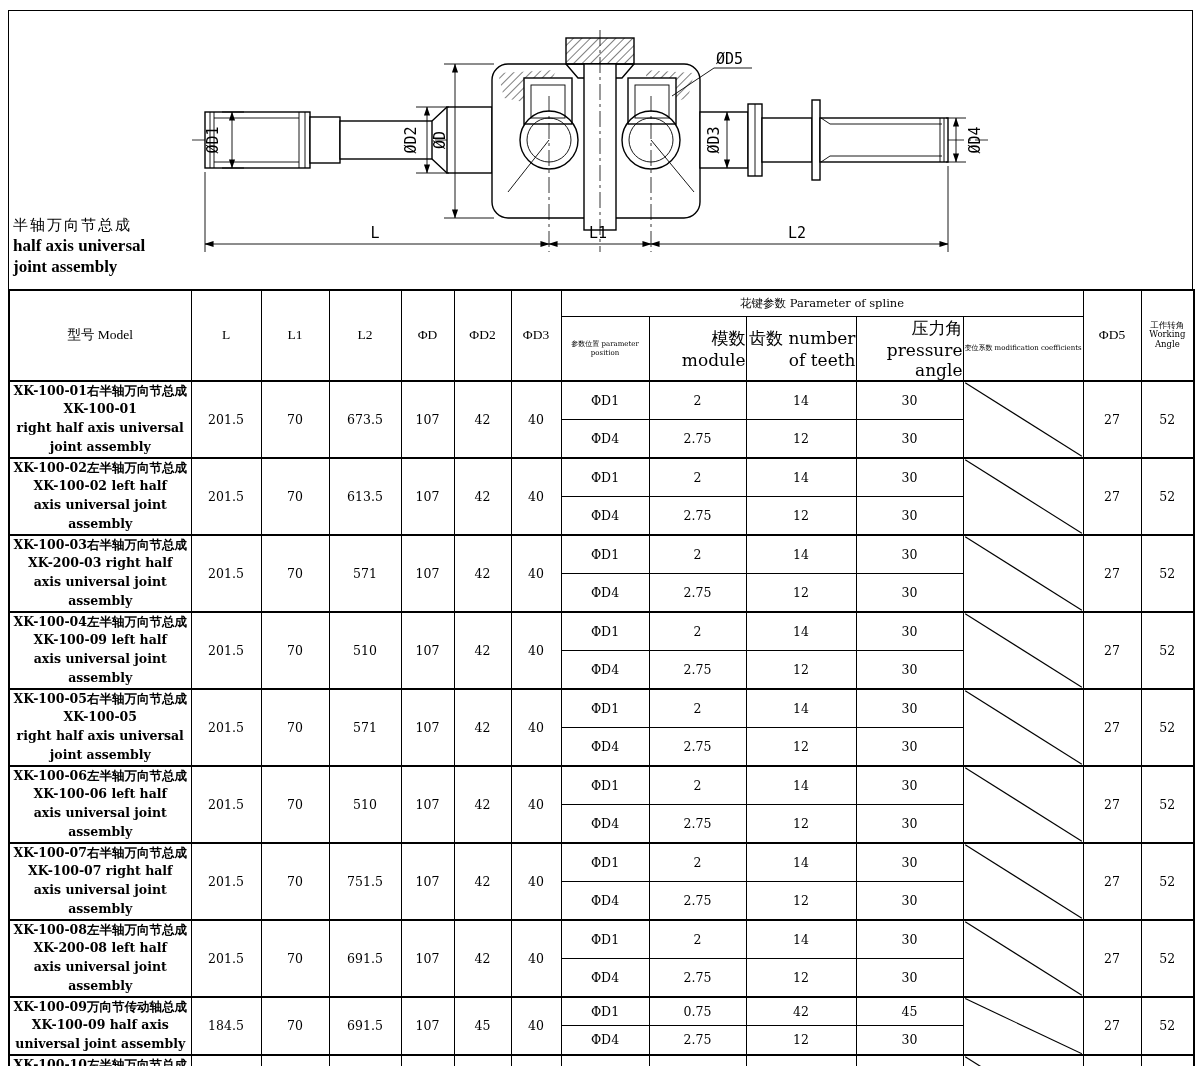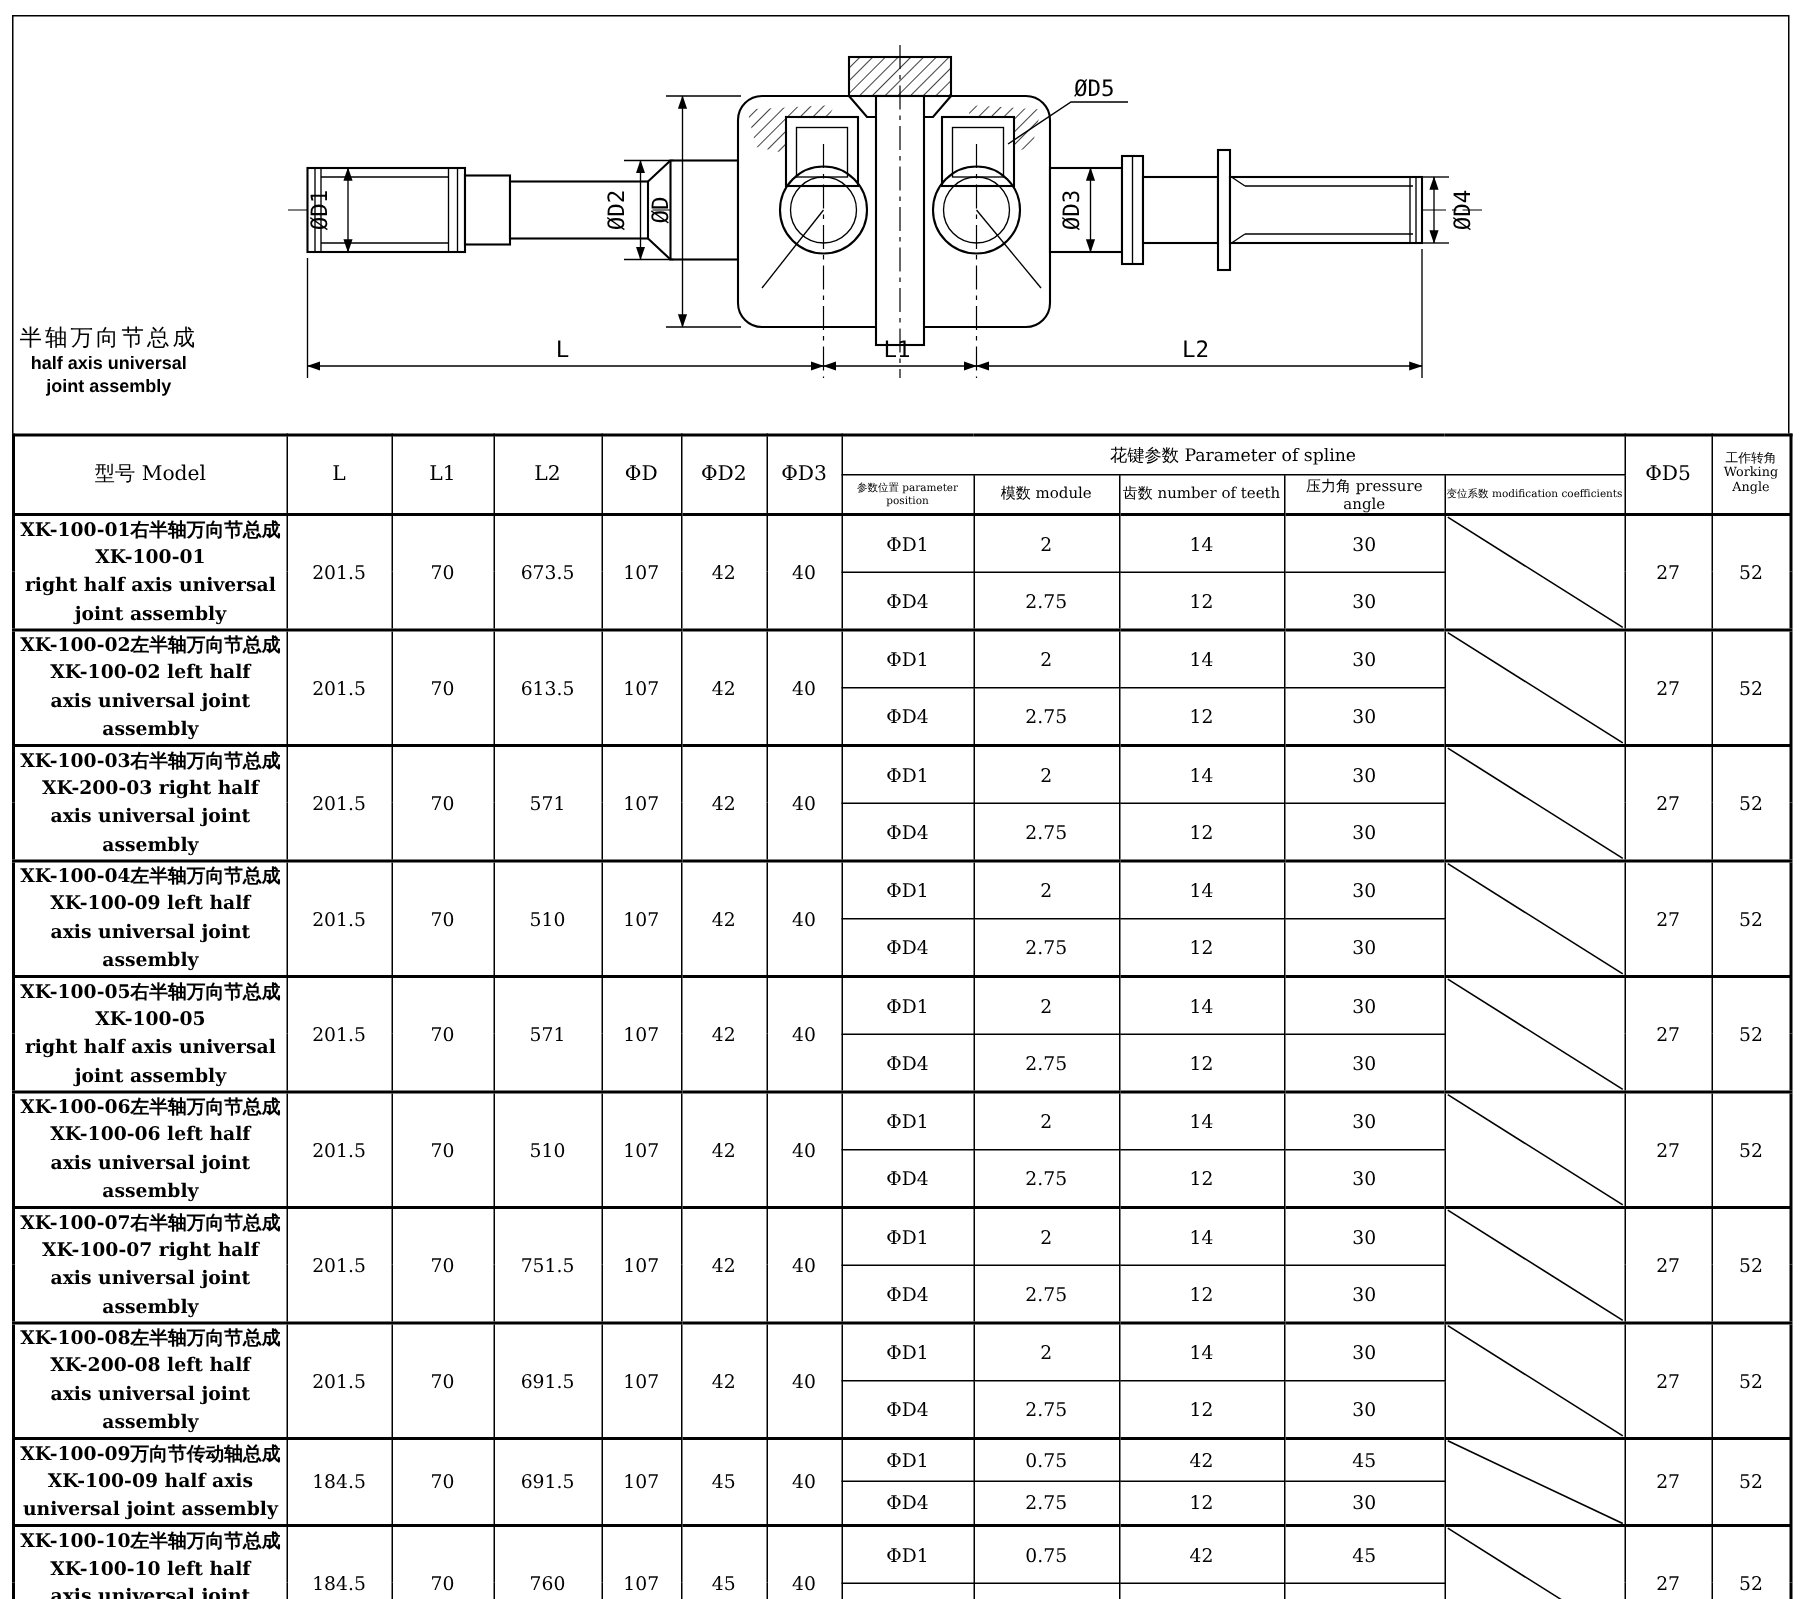--- a/index.html
+++ b/index.html
@@ -3,32 +3,32 @@
 <meta charset="utf-8">
 <style>
   * { margin:0; padding:0; box-sizing:border-box; }
   html,body { width:1200px; height:1066px; background:#fff; overflow:hidden;
               font-family:"DejaVu Serif", serif; color:#000; }
   .sheet-frame { position:absolute; left:8px; top:10px; width:1185px; height:1053px;
                  border:1.5px solid #000; }
   .drawing-svg { position:absolute; left:0; top:0; }
   .title-block { position:absolute; left:13px; top:216px; line-height:1.25; }
   .title-cn { font-family:"DejaVu Sans", sans-serif; font-size:15px; letter-spacing:2px; }
-  .title-en { font-family:Liberation Sans, sans-serif; font-weight:bold; font-size:12px;text-align:center; }
+  .title-en { font-family:Liberation Serif, serif; font-weight:bold; font-size:17px; }
 
   table.spec { position:absolute; left:8px; top:289px; width:1185px;
                border-collapse:collapse; table-layout:fixed; background:#fff;
                border:2px solid #000; }
   .spec th, .spec td { border:1px solid #000; text-align:center; vertical-align:middle;
                        padding:0; overflow:hidden; font-weight:normal; }
   .spec thead th { height:26px; }
   th.group-h { height:14px; font-size:11.5px; }
-  th.model-h, th.dim-h { font-size:13.5px; }
+  th.model-h, th.dim-h { font-size:13.5px;font-family:Liberation Serif, serif; }
   th.tiny-h { font-size:7px; letter-spacing:0; }
-  th.sub-h { font-size:10px; }
+  th.sub-h { font-size:17px;text-align:right; }
   th.wa-h { font-size:8.5px; line-height:1.15; }
   .spec tbody td { height:29px; font-size:12.5px; }
   .spec tbody tr.row-a td { border-top:2px solid #000; }
   .spec tbody tr.row-a td[rowspan] { border-bottom:2px solid #000; }
   td.c-model { font-size:9px; line-height:1.5;font-weight:bold; }
   td.num { font-size:13px; }
   td.slash-cell { position:relative; }
   td.slash-cell svg { position:absolute; left:0; top:0; width:100%; height:100%; display:block; }
 
   svg .ln { stroke:#000; stroke-width:1.4; fill:none; }

